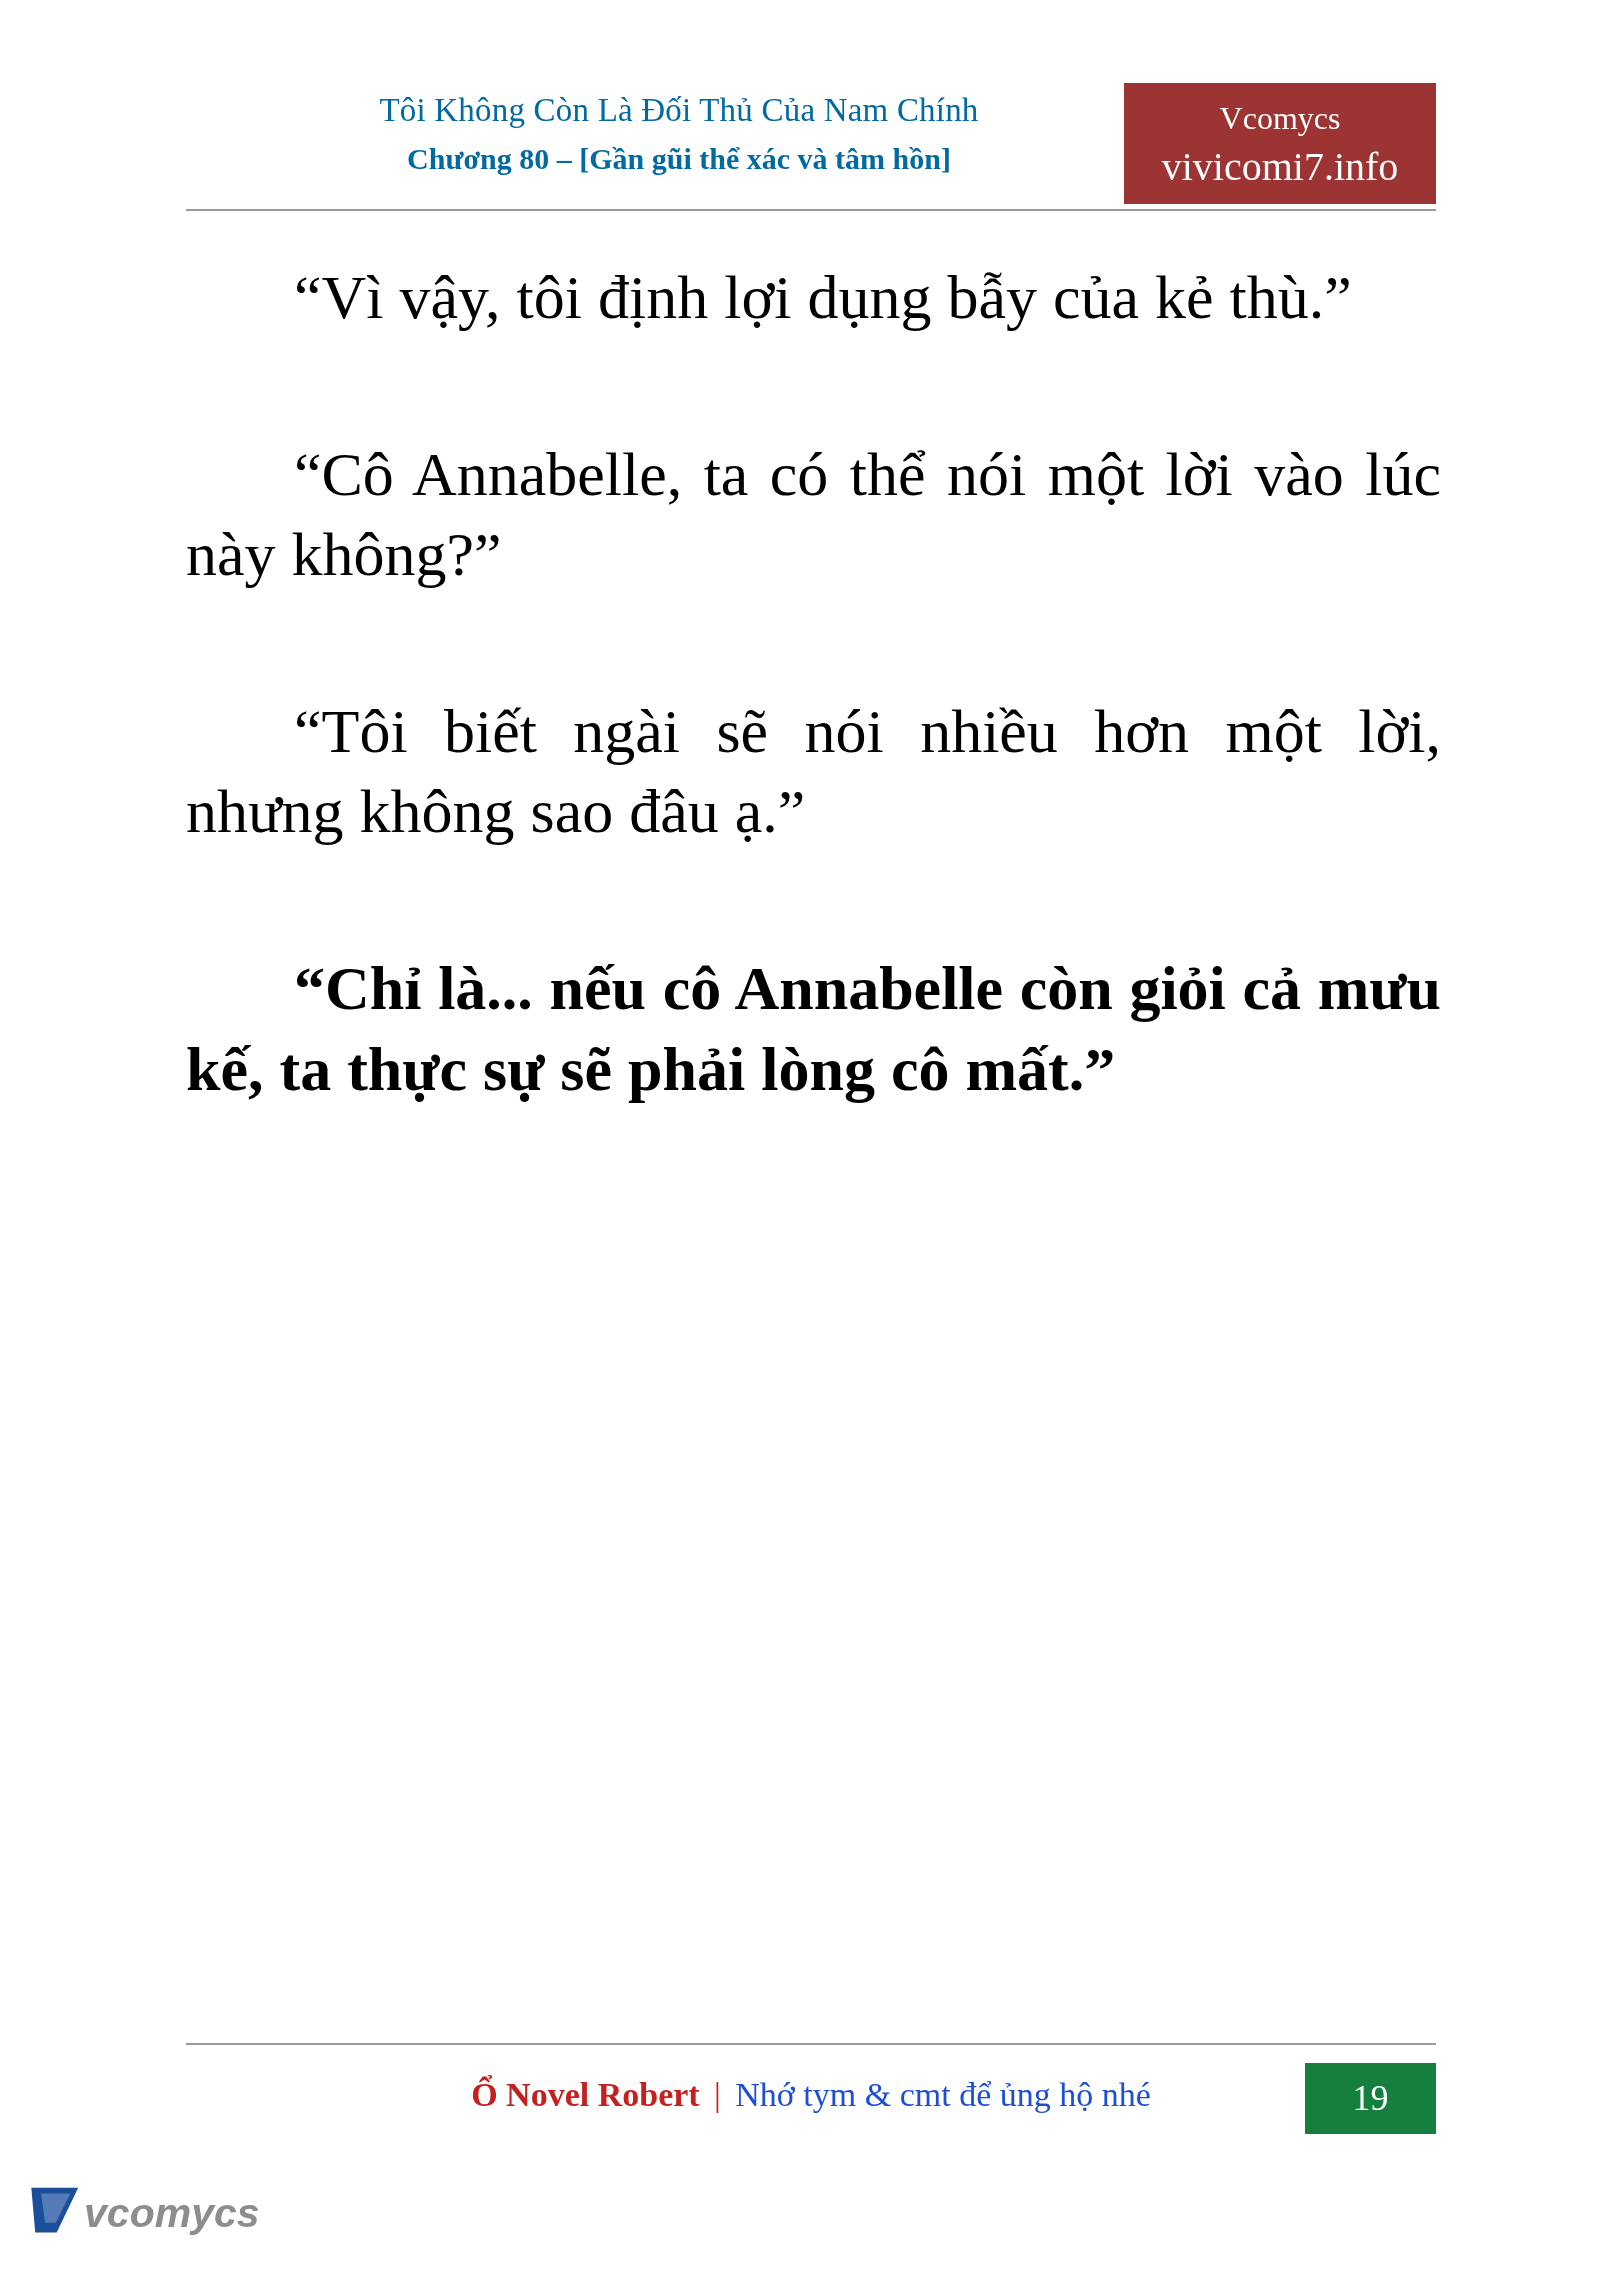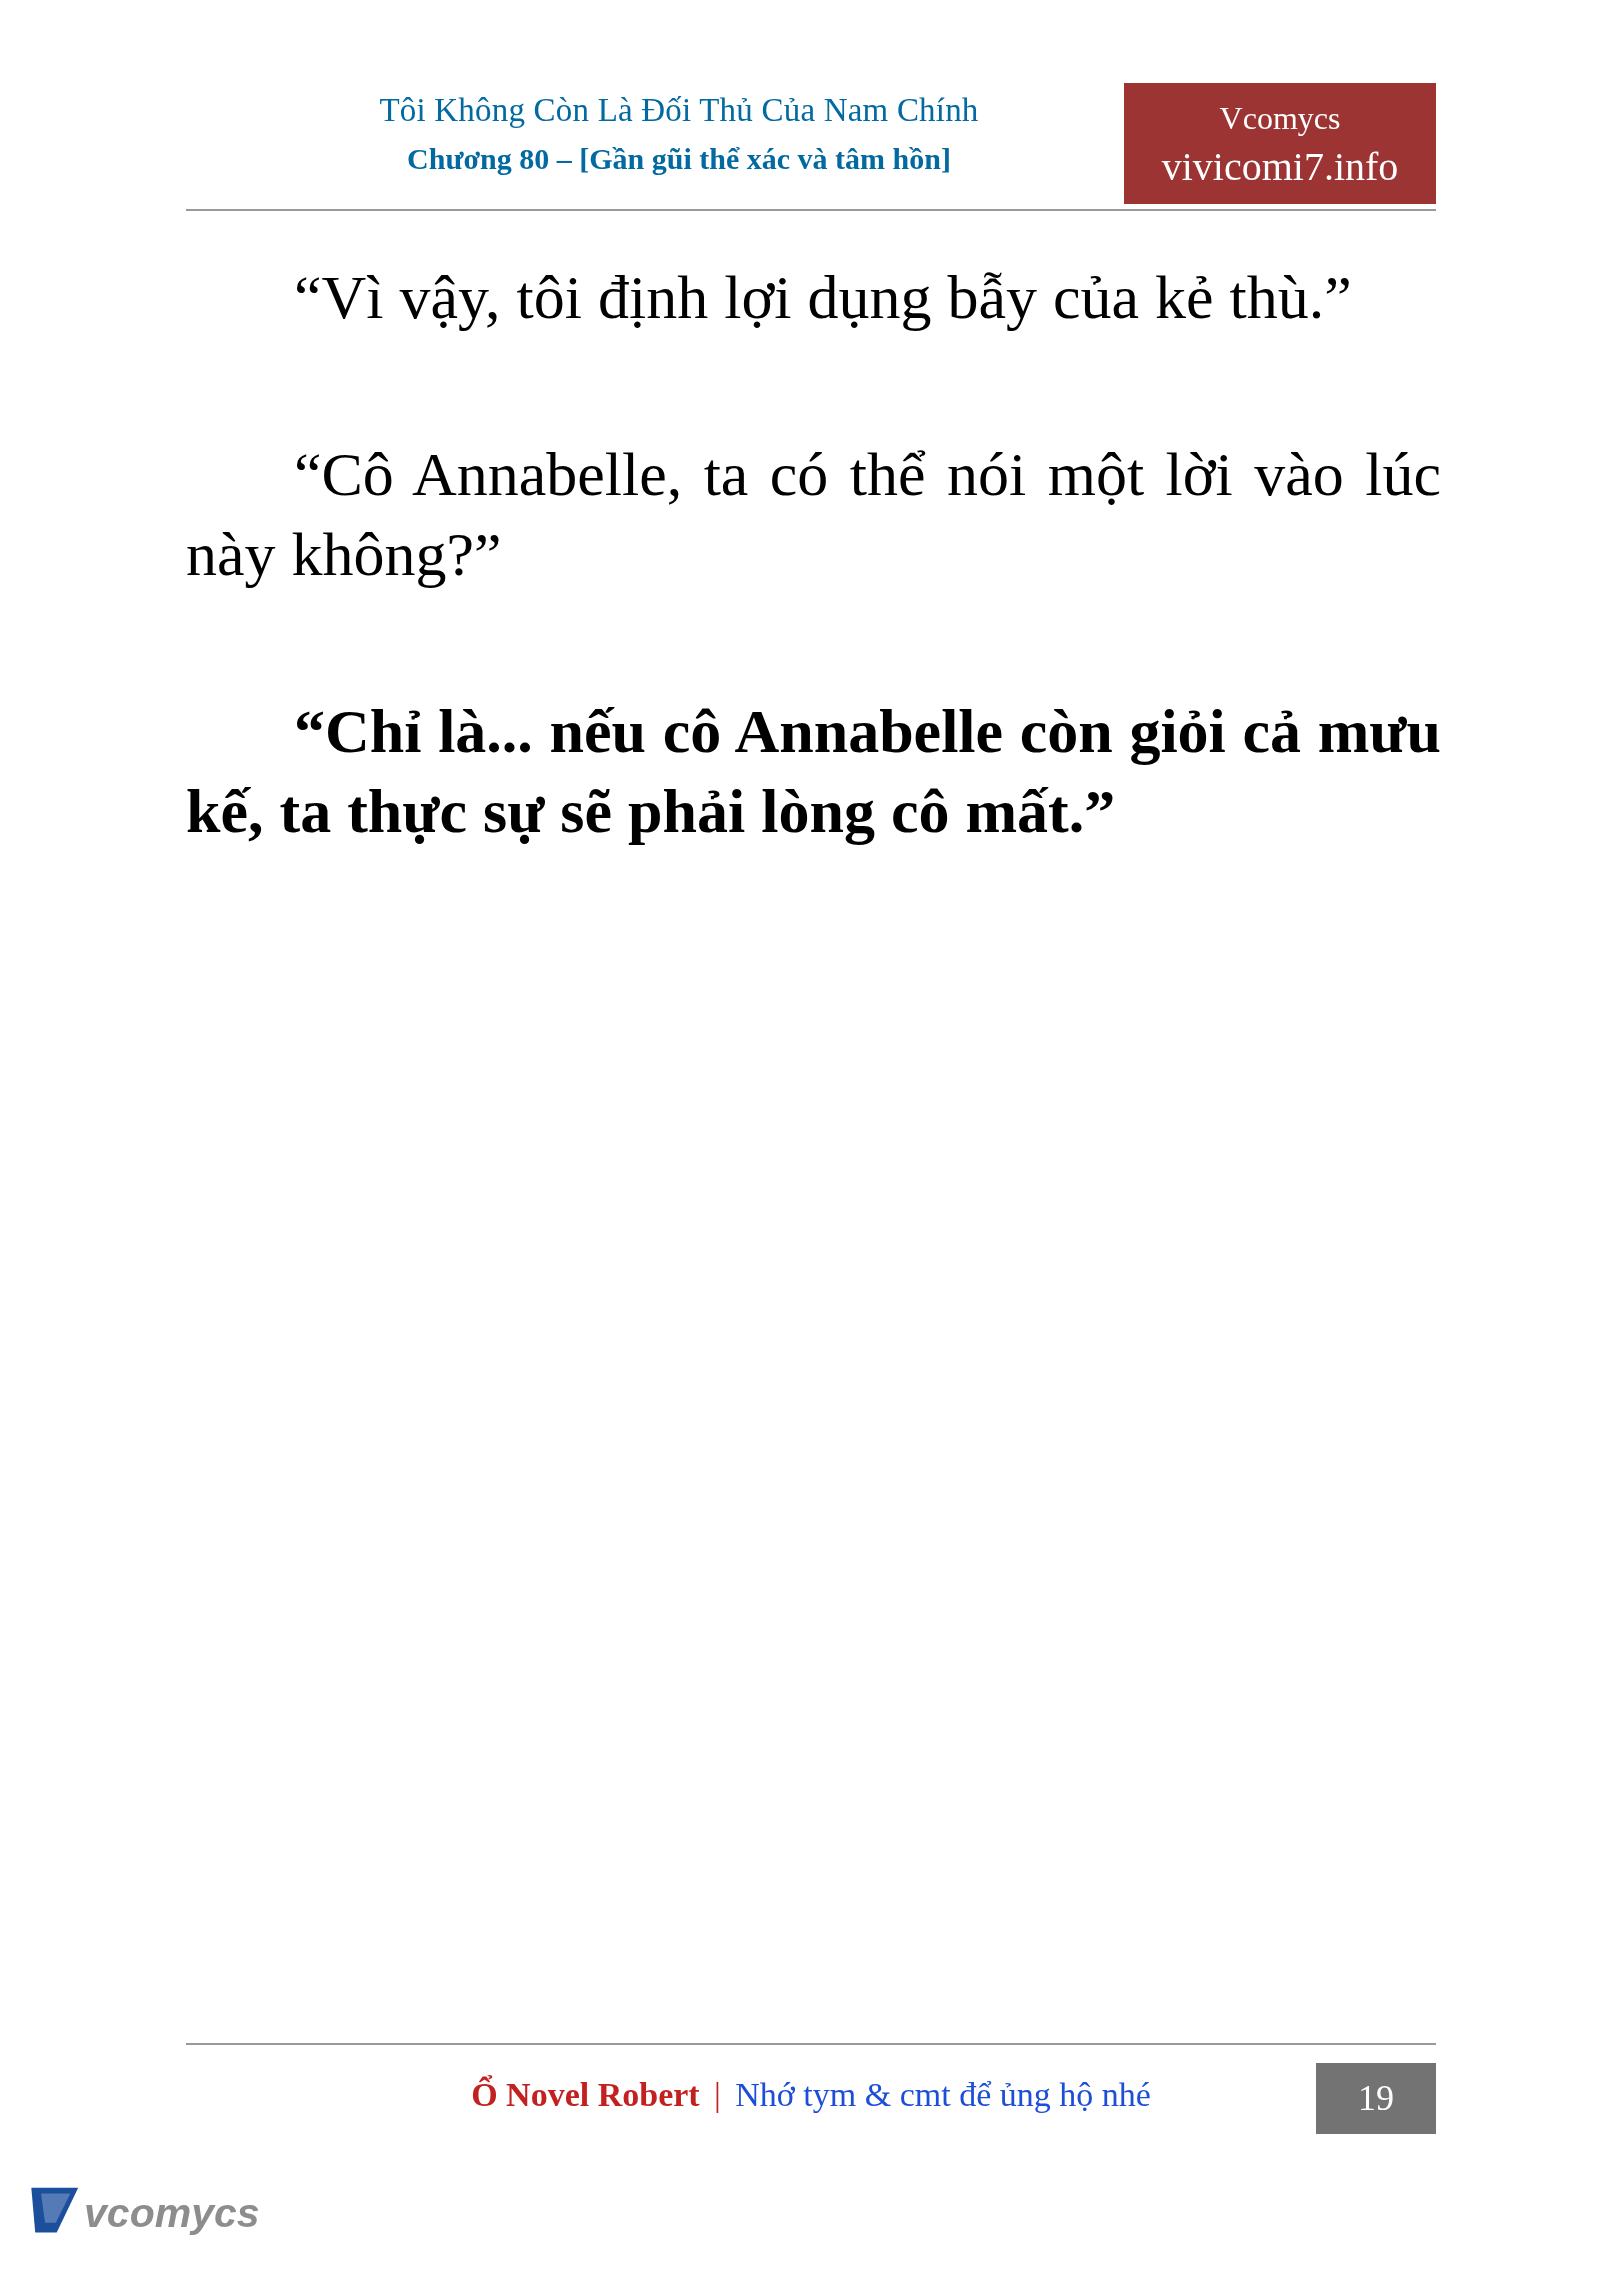--- a/index.html
+++ b/index.html
@@ -123,23 +123,23 @@
     color: #c32020;
     padding: 0 5.9px;
   }
   .footer-note {
     color: #1d4ed8;
   }
   .page-number {
     position: absolute;
     right: 0;
     top: 0;
-    width: 120px;
+    width: 131px;
     height: 71px;
-    background: #737373;
+    background: #15803d;
     color: #ffffff;
     font-size: 36px;
     display: flex;
     align-items: center;
     justify-content: center;
   }
 
   
   .watermark {
     position: absolute;
@@ -162,20 +162,21 @@
     </div>
     <div class="header-badge">
       <span class="brand">Vcomycs</span>
       <span class="site">vivicomi7.info</span>
     </div>
   </div>
 
   <div class="content">
     <p class="para">“Vì vậy, tôi định lợi dụng bẫy của kẻ thù.”</p>
     <p class="para">“Cô Annabelle, ta có thể nói một lời vào lúc này không?”</p>
+    <p class="para">“Tôi biết ngài sẽ nói nhiều hơn một lời, nhưng không sao đâu ạ.”</p>
     <p class="para last">“Chỉ là... nếu cô Annabelle còn giỏi cả mưu kế, ta thực sự sẽ phải lòng cô mất.”</p>
   </div>
 
   <div class="footer">
     <div class="footer-inner">
       <div class="footer-center">
         <span class="footer-brand">Ổ Novel Robert</span>
         <span class="footer-sep">|</span>
         <span class="footer-note">Nhớ tym &amp; cmt để ủng hộ nhé</span>
       </div>

